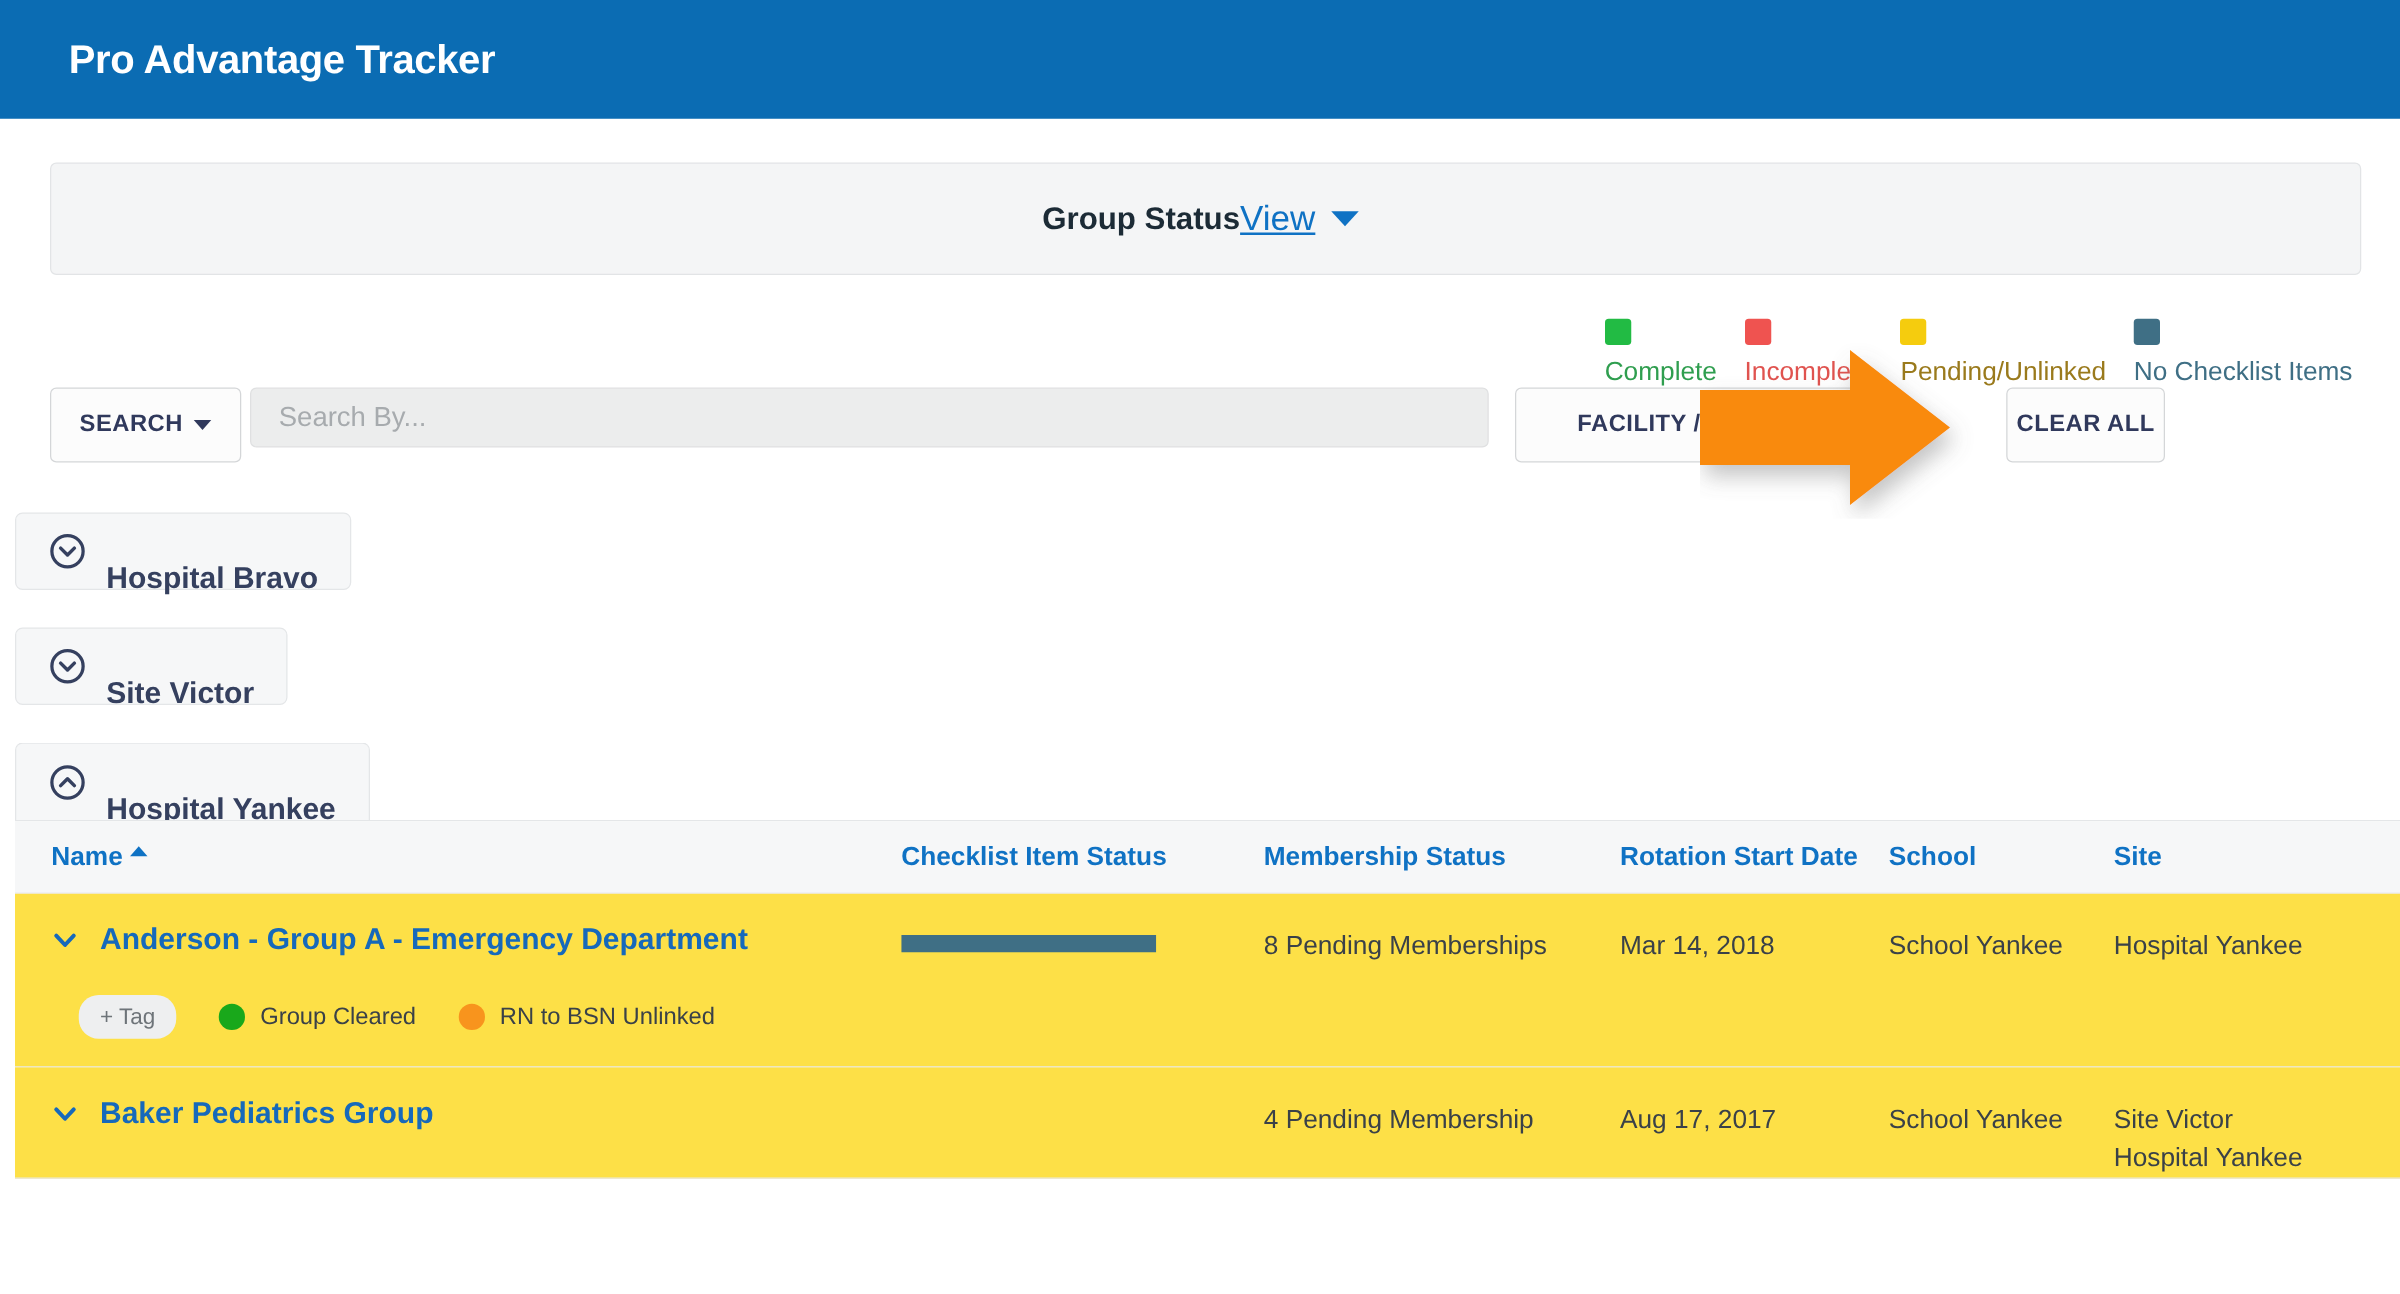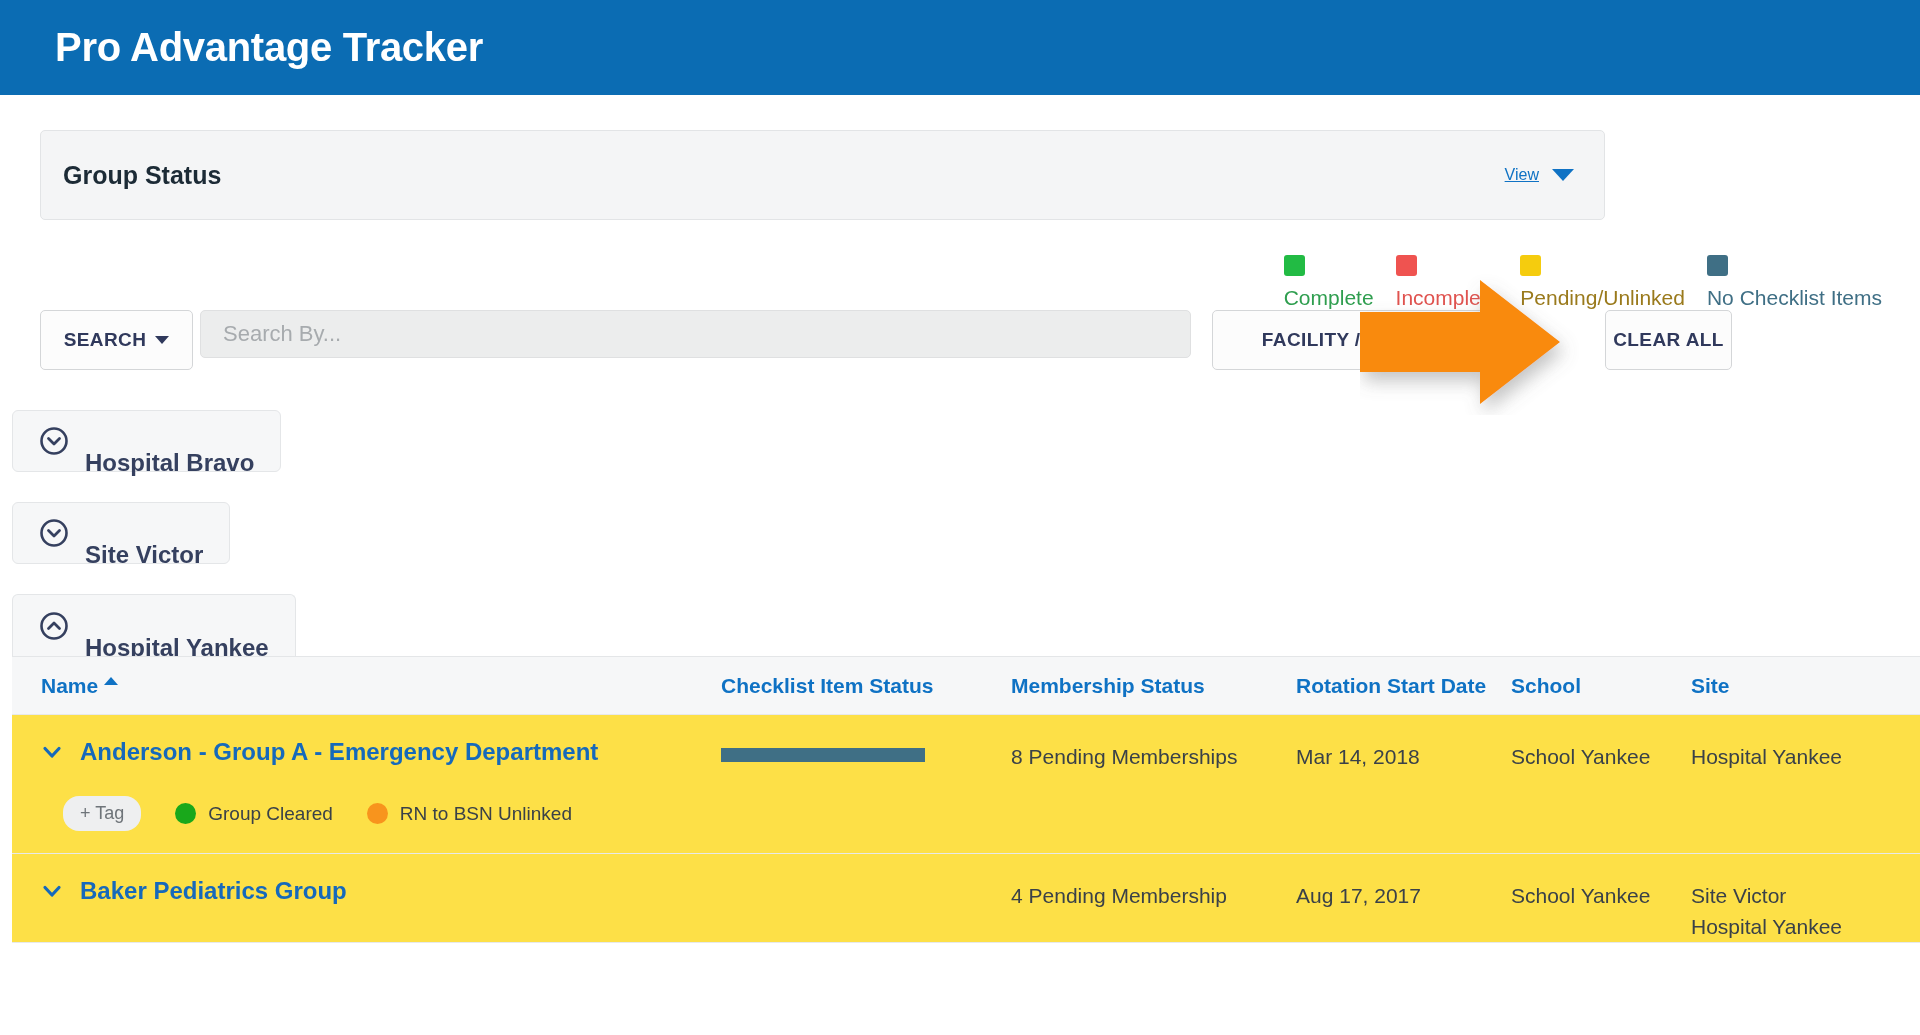--- a/index.html
+++ b/index.html
@@ -24,56 +24,56 @@
     position: absolute;
     top: 0; left: 0;
     width: 1920px;
     height: 95px;
     background: #0b6cb3;
     display: flex;
     align-items: center;
   }
   .appbar-title {
     color: #ffffff;
-    font-size: 40px;
+    font-size: 32px;
     font-weight: bold;
     letter-spacing: -0.3px;
     padding-left: 55px;
     white-space: nowrap;
   }
 
   
   .panel {
     position: absolute;
     top: 130px;
     left: 40px;
-    width: 1565px;
+    width: 1849px;
     height: 90px;
     background: #f4f5f6;
     border: 1px solid #e2e4e6;
     border-radius: 5px;
     display: flex;
     align-items: center;
-    justify-content: space-between;
+    justify-content: center;
     padding: 0 30px 0 22px;
   }
   .panel-title {
     font-size: 25px;
     font-weight: bold;
     color: #1c2b36;
   }
   .panel-view {
     display: flex;
     align-items: center;
     gap: 13px;
     cursor: pointer;
   }
   .panel-view-label {
     color: #0f72c4;
-    font-size: 16px;
+    font-size: 28px;
     text-decoration: underline;
   }
   .caret-down {
     width: 0; height: 0;
     border-left: 11px solid transparent;
     border-right: 11px solid transparent;
     border-top: 12px solid #0f72c4;
   }
 
   

